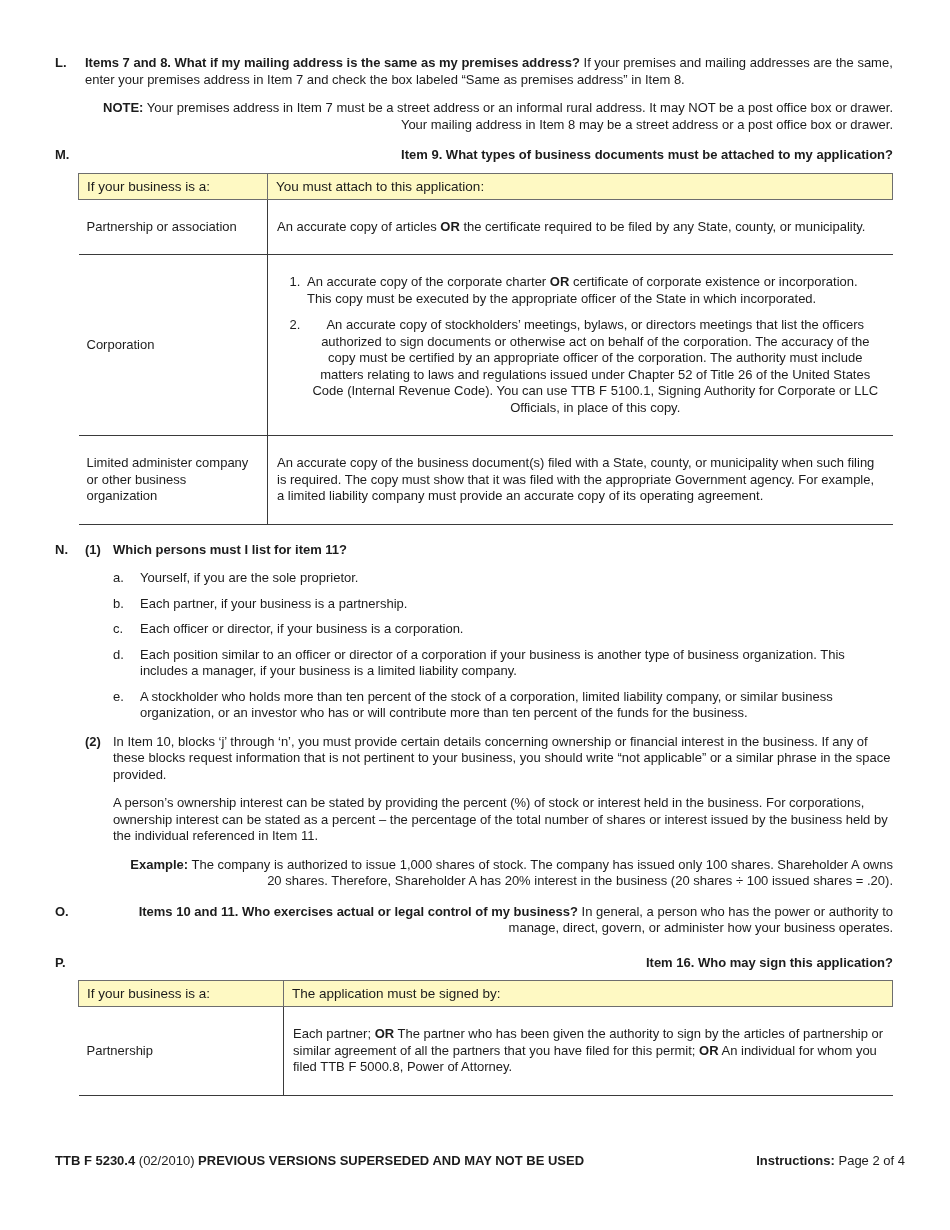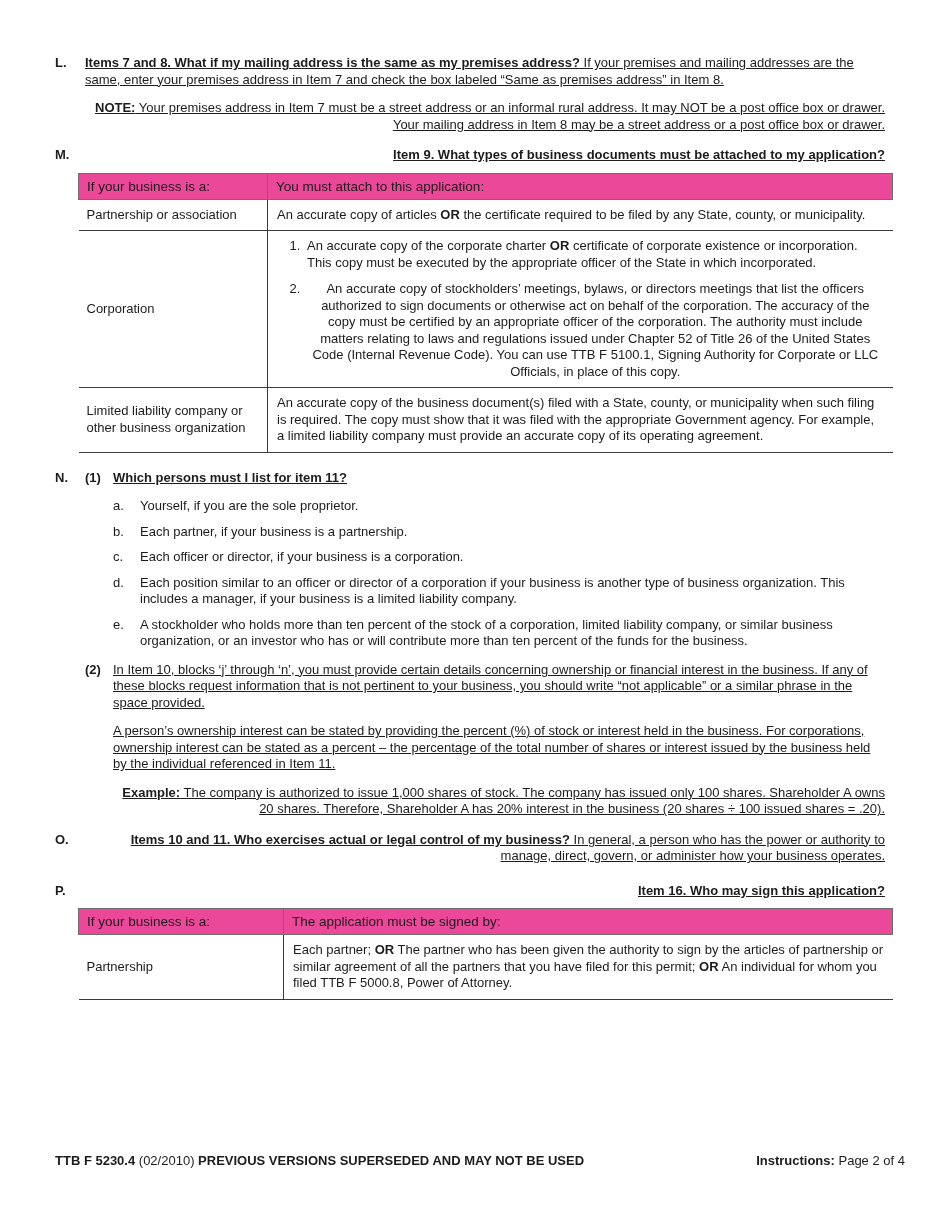--- a/index.html
+++ b/index.html
@@ -13,49 +13,49 @@
     overflow: hidden;
     position: relative;
   }
   .page { padding: 55px 57px 0 55px; }
   .b, .bold-para { font-weight: bold; }
 
   .sec { display: flex; margin-bottom: 14px; }
   .sec-letter { width: 30px; flex-shrink: 0; font-weight: bold; }
   .sec-body { flex: 1; min-width: 0; }
 
-  .para { margin: 0 8px 12px 0; text-decoration: underline; }
+  .para { margin: 0 0 12px 0; }
   .para:last-child { margin-bottom: 0; text-align: right; }
 
   .sub { display: flex; margin-bottom: 12px; }
   .sub-marker { width: 28px; flex-shrink: 0; font-weight: bold; }
   .sub-body { flex: 1; min-width: 0; }
 
   .alpha { display: flex; margin-bottom: 9px; }
   .alpha-marker { width: 27px; flex-shrink: 0; }
   .alpha-text { flex: 1; }
 
   table.doc-table {
     border-collapse: collapse;
     width: 815px;
     margin: 9px 0 17px 23px;
     table-layout: fixed;
   }
   .doc-table th {
-    background: #ec4899;
+    background: #fef9c3;
     border: 1px solid #6e6e6e;
     font-weight: normal;
     font-size: 13.5px;
     text-align: left;
     padding: 4px 8px;
   }
   .doc-table td {
     border-bottom: 1px solid #3a3a3a;
     vertical-align: top;
-    padding: 7px 9px;
+    padding: 19px 9px;
   }
   .doc-table td.c1 {
     vertical-align: middle;
     border-right: 1px solid #3a3a3a;
     padding-left: 8px;
   }
   #table1 th.c1, #table1 td.c1 { width: 172px; }
   #table2 th.c1, #table2 td.c1 { width: 188px; }
 
   ol.num-list { margin: 0; padding-left: 27px; }
@@ -106,21 +106,21 @@
       <tr>
         <td class="c1">Corporation</td>
         <td>
           <ol class="num-list">
             <li><span>An accurate copy of the corporate charter </span><span class="b">OR</span><span> certificate of corporate existence or incorporation.  This copy must be executed by the appropriate officer of the State in which incorporated.</span></li>
             <li><span>An accurate copy of stockholders’ meetings, bylaws, or directors meetings that list the officers authorized to sign documents or otherwise act on behalf of the corporation.  The accuracy of the copy must be certified by an appropriate officer of the corporation.  The authority must include matters relating to laws and regulations issued under Chapter 52 of Title 26 of the United States Code (Internal Revenue Code).  You can use TTB F 5100.1, Signing Authority for Corporate or LLC Officials, in place of this copy.</span></li>
           </ol>
         </td>
       </tr>
       <tr>
-        <td class="c1">Limited liability company or other business organization</td>
+        <td class="c1">Limited administer company or other business organization</td>
         <td><span>An accurate copy of the business document(s) filed with a State, county, or municipality when such filing is required.  The copy must show that it was filed with the appropriate Government agency.  For example, a limited liability company must provide an accurate copy of its operating agreement.</span></td>
       </tr>
     </tbody>
   </table>
 
   <div class="sec">
     <div class="sec-letter">N.</div>
     <div class="sec-body">
 
       <div class="sub">

